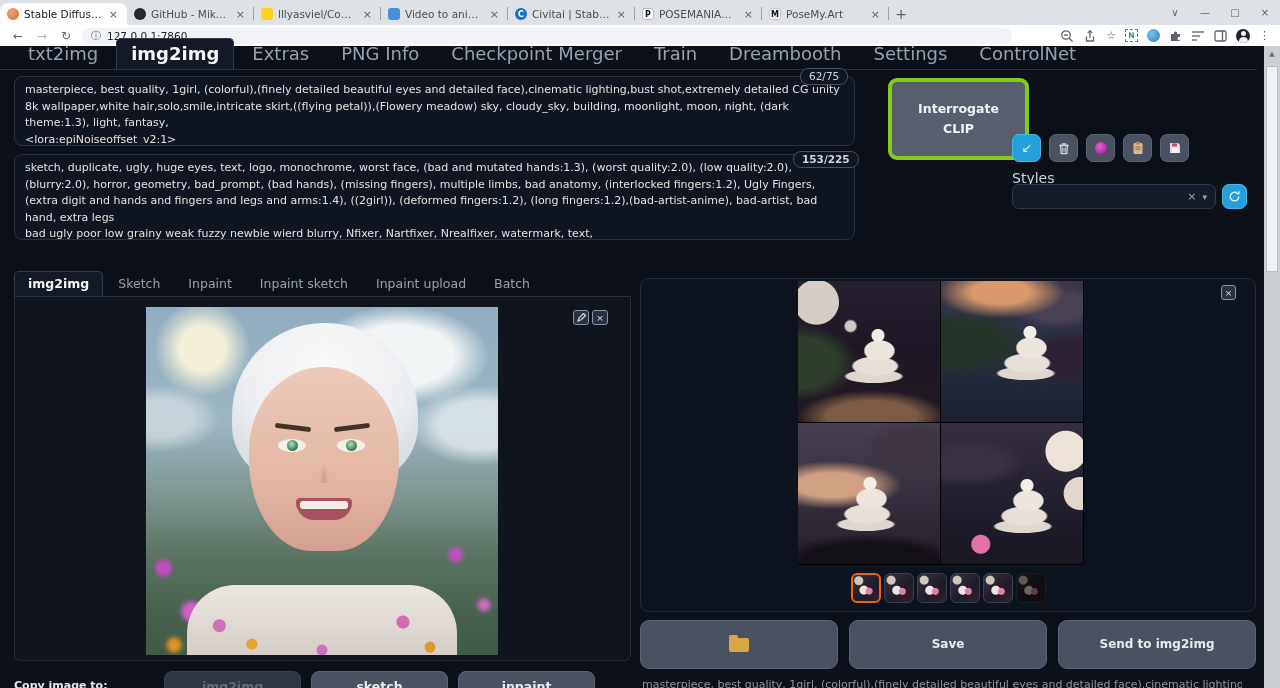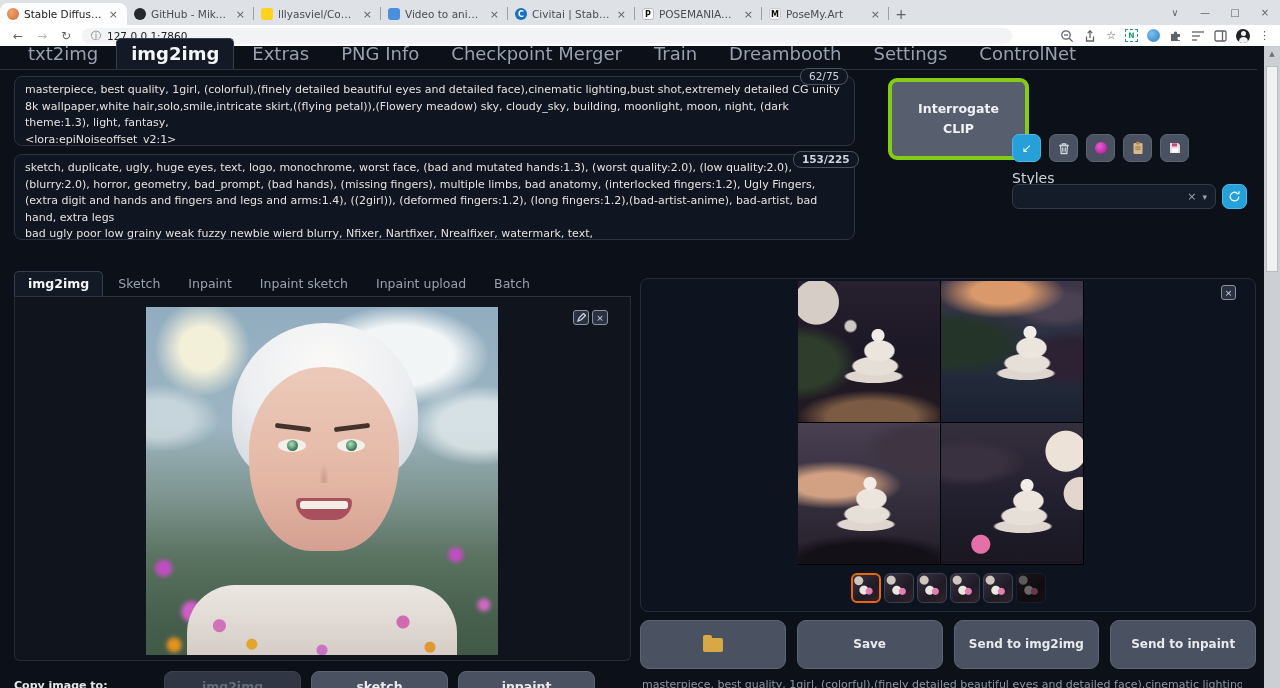--- a/index.html
+++ b/index.html
@@ -486,21 +486,20 @@
           <div class="thumb"></div>
           <div class="thumb dark"></div>
         </div>
 
         <div class="btnrow">
           <div class="gbtn">
               <span class="folder"></span>
             </div>
           <div class="gbtn">Save</div>
           <div class="gbtn">Send to img2img</div>
-          <div class="gbtn">Send to inpaint</div>
         </div>
 
         <div class="infotext">masterpiece, best quality, 1girl, (colorful),(finely detailed beautiful eyes and detailed face),cinematic lighting,bust shot,extremely detailed CG</div>
       </div>
 
     </div>
   </div>
 
   <div class="vscroll">
     <span class="up">▲</span>

